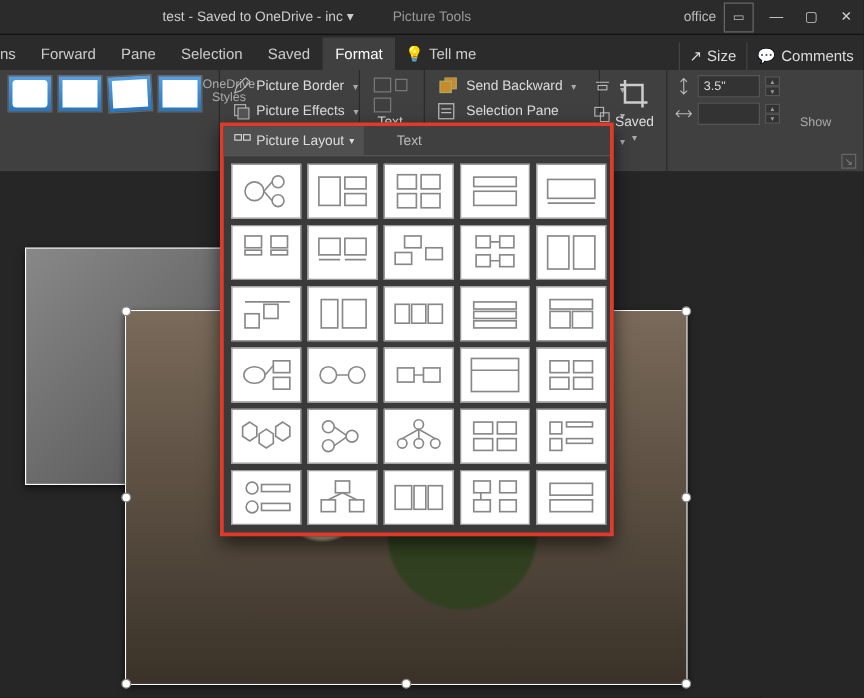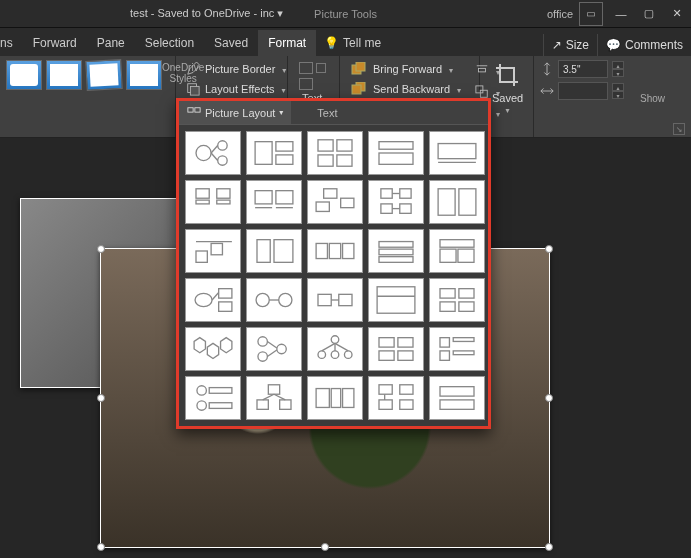--- a/index.html
+++ b/index.html
@@ -140,21 +140,21 @@
               <path d="M2 14 L4 8 L12 0 L16 4 L8 12 Z" fill="none" stroke="#bbb"></path>
             </svg>
           <span>Picture Border</span>
             <span class="caret"></span>
         </div>
         <div class="rbtn">
           <svg class="icon-svg" viewBox="0 0 16 16">
               <rect x="2" y="2" width="10" height="10" fill="none" stroke="#bbb"></rect>
               <rect x="5" y="5" width="10" height="10" fill="#555" stroke="#bbb"></rect>
             </svg>
-          <span>Layout Effects</span>
+          <span>Picture Effects</span>
             <span class="caret"></span>
         </div>
         <div class="rbtn">
           <svg class="icon-svg" viewBox="0 0 16 16">
               <rect x="1" y="2" width="6" height="5" fill="none" stroke="#bbb"></rect>
               <rect x="9" y="2" width="6" height="5" fill="none" stroke="#bbb"></rect>
               <rect x="1" y="9" width="6" height="5" fill="none" stroke="#bbb"></rect>
             </svg>
           <span>Picture Layout</span>
             <span class="caret"></span>
@@ -178,30 +178,20 @@
           </div>
       </div>
       <div style="font-size:11px">Text</div>
     </div>
     <div class="group-label">&nbsp;</div>
   </div>
 
   <div class="group" style="width:140px">
     <div class="group-body">
       <div class="col">
-        <div class="rbtn">
-          <span class="arrange-ico">
-              <svg viewBox="0 0 18 14">
-                <rect x="2" y="3" width="9" height="9" fill="#c88a2a" stroke="#aa6"></rect>
-                <rect x="6" y="0" width="9" height="9" fill="#c88a2a" stroke="#aa6"></rect>
-              </svg>
-            </span>
-          <span>Bring Forward</span>
-            <span class="caret"></span>
-        </div>
         <div class="rbtn">
           <span class="arrange-ico">
               <svg viewBox="0 0 18 14">
                 <rect x="6" y="0" width="9" height="9" fill="#c88a2a" stroke="#aa6"></rect>
                 <rect x="2" y="3" width="9" height="9" fill="#c88a2a" stroke="#aa6"></rect>
               </svg>
             </span>
           <span>Send Backward</span>
             <span class="caret"></span>
         </div>

